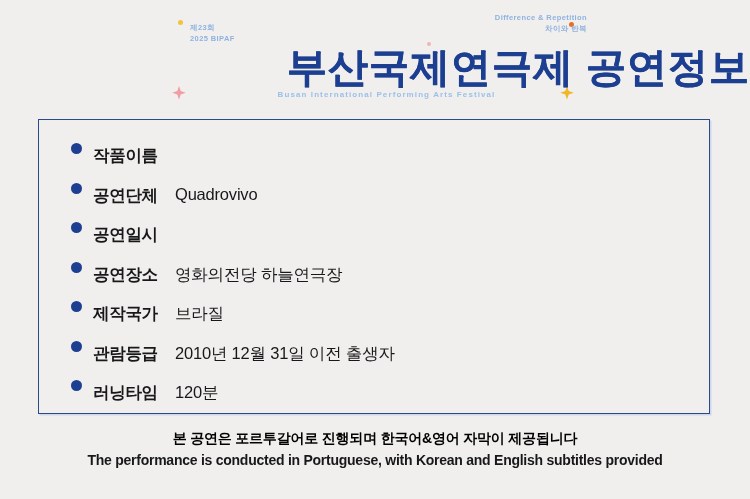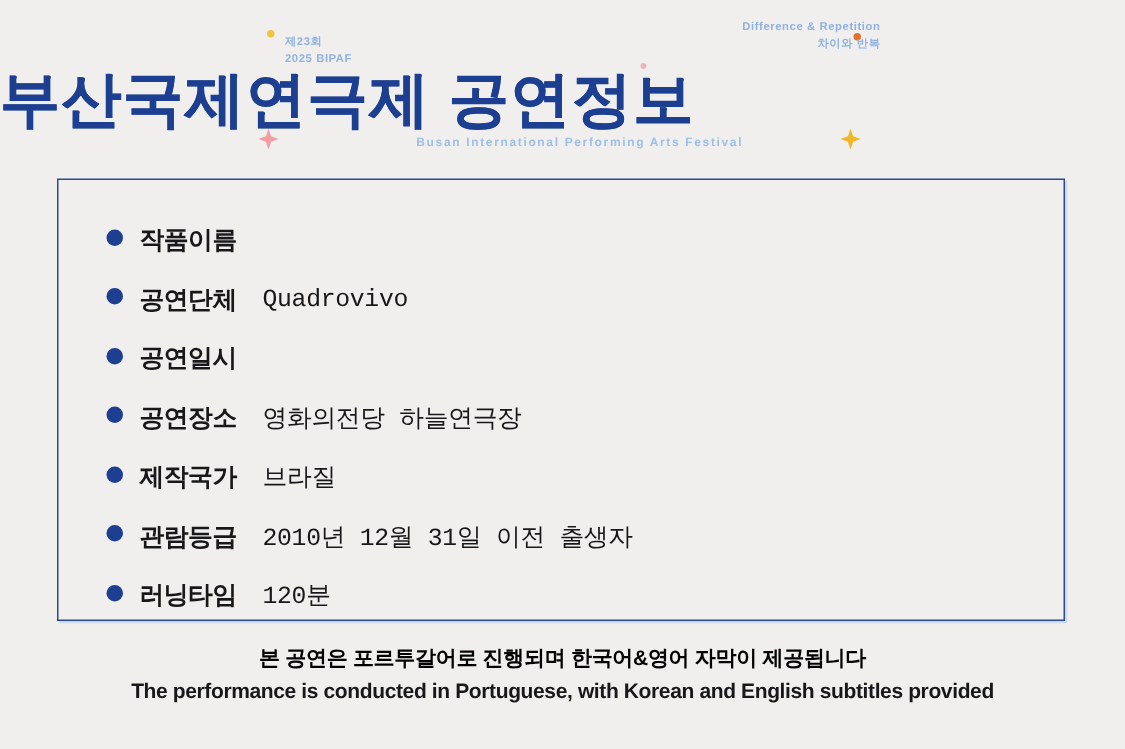--- a/index.html
+++ b/index.html
@@ -49,21 +49,21 @@
   }
   .tagline .ko {
     display: block;
   }
 
   .main-title {
     position: absolute;
     left: 0;
     right: 0;
     top: 46px;
-    text-align: left;
+    text-align: right;
     font-size: 40px;
     font-weight: 900;
     letter-spacing: 1px;
     color: #1d3f91;
     line-height: 1.05;
     -webkit-text-stroke: 0.4px #1d3f91;
   }
 
   .sub-title {
     position: absolute;
@@ -101,24 +101,23 @@
     background: transparent;
     box-shadow: 1.5px 1.5px 0 #cfd8ea;
   }
 
   .rows {
     padding: 25px 0 0 32px;
   }
 
   .info-row {
     display: flex;
-    align-items: center;
+    align-items: flex-start;
     margin-bottom: 9.5px;
     height: 30px;
-    font-family: Liberation Mono, monospace;
   }
 
   .bullet {
     width: 11px;
     height: 11px;
     border-radius: 50%;
     background: #1d3f91;
     flex: 0 0 auto;
     margin-right: 11px;
     position: relative;

